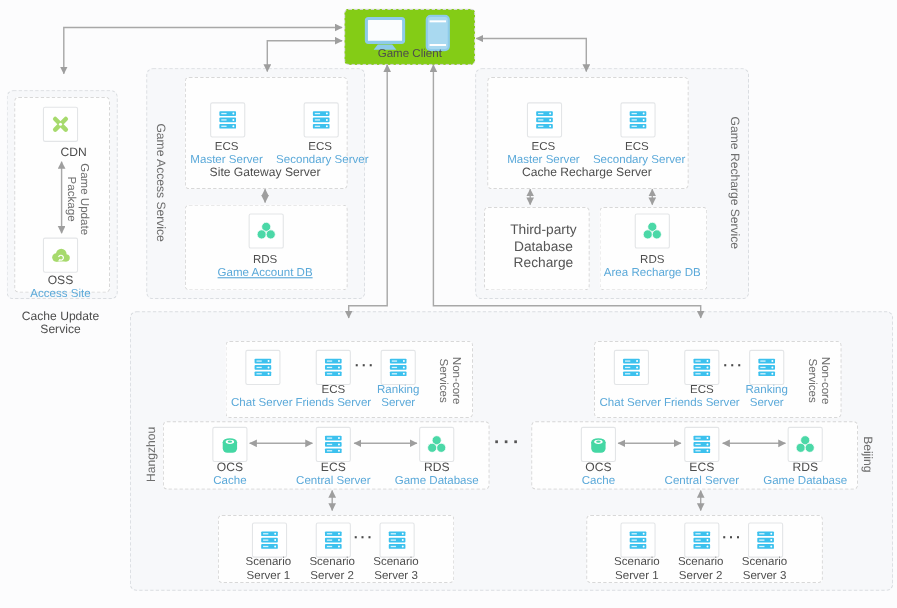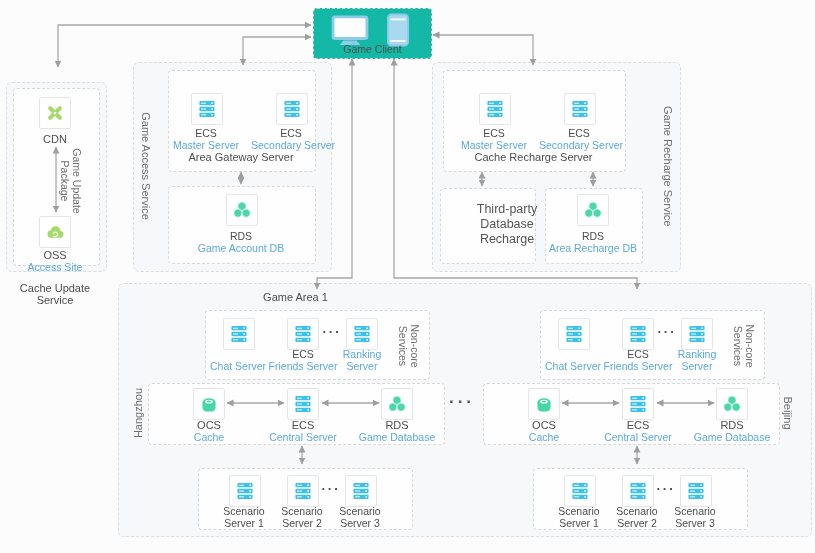--- a/index.html
+++ b/index.html
@@ -12,21 +12,21 @@
   .abs{position:absolute;}
   .container{
     position:absolute;background:#f7f8fa;
     border:1px dashed #dadde1;border-radius:6px;
   }
   .panel{
     position:absolute;background:#fefefe;
     border:1px dashed #d8d8d8;border-radius:4px;
   }
   .clientbox{
-    position:absolute;background:#14b8a6;
+    position:absolute;background:#84cc16;
     border:1px dashed #d4d4d4;border-radius:4px;
   }
   .ibox{
     position:absolute;width:30px;height:30px;background:#fff;
     border:1px solid #e3e5e7;border-radius:2px;
     display:flex;align-items:center;justify-content:center;
   }
   .ic{width:22px;height:22px;display:block;}
   .lbl{
     position:absolute;font-size:10.5px;line-height:12px;
@@ -133,21 +133,21 @@
   <div class="lbl" style="left:0;top:34px;width:117px;">Game Client</div>
 </div>
 
 <div class="container" style="left:6px;top:82px;width:99px;height:188px;"></div>
 <div class="panel" style="left:13px;top:88px;width:85px;height:176px;"></div>
 <div class="ibox" style="left:39px;top:97px;">
   <svg class="ic">
       <use href="#sym-cdn"></use>
     </svg>
 </div>
-<div class="lbl" style="left:15px;top:133px;width:80px;font-size:11px;">CDN</div>
+<div class="lbl" style="left:27px;top:133px;width:80px;font-size:11px;">CDN</div>
 <div class="vtext rot90" style="left:36px;top:169px;width:70px;font-size:10.5px;">
   <div>Game Update</div>
   <div>Package</div>
 </div>
 <div class="ibox" style="left:39px;top:216px;">
   <svg class="ic">
       <use href="#sym-oss"></use>
     </svg>
 </div>
 <div class="lbl" style="left:15px;top:249px;width:80px;font-size:11px;">OSS</div>
@@ -165,30 +165,30 @@
 </div>
 <div class="lbl" style="left:166px;top:127px;width:80px;">ECS</div>
 <div class="lbl blue" style="left:166px;top:139px;width:80px;">Master Server</div>
 <div class="ibox" style="left:276px;top:93px;">
   <svg class="ic">
       <use href="#sym-ecs"></use>
     </svg>
 </div>
 <div class="lbl" style="left:251px;top:127px;width:80px;">ECS</div>
 <div class="lbl blue" style="left:251px;top:139px;width:80px;">Secondary Server</div>
-<div class="lbl" style="left:168px;top:151px;width:146px;font-size:11px;">Area Gateway Server</div>
+<div class="lbl" style="left:168px;top:151px;width:146px;font-size:11px;">Site Gateway Server</div>
 
 <div class="panel" style="left:168px;top:186px;width:146px;height:76px;"></div>
 <div class="ibox" style="left:226px;top:194px;">
   <svg class="ic">
       <use href="#sym-rds"></use>
     </svg>
 </div>
 <div class="lbl" style="left:191px;top:230px;width:100px;">RDS</div>
-<div class="lbl blue" style="left:191px;top:242px;width:100px;">Game Account DB</div>
+<div class="lbl blue" style="left:191px;top:242px;width:100px;text-decoration:underline;">Game Account DB</div>
 
 <div class="container" style="left:432px;top:62px;width:247px;height:208px;"></div>
 <div class="vtext rot90" style="left:608px;top:160px;width:120px;">Game Recharge Service</div>
 
 <div class="panel" style="left:443px;top:70px;width:181px;height:100px;"></div>
 <div class="ibox" style="left:479px;top:93px;">
   <svg class="ic">
       <use href="#sym-ecs"></use>
     </svg>
 </div>
@@ -197,40 +197,39 @@
 <div class="ibox" style="left:564px;top:93px;">
   <svg class="ic">
       <use href="#sym-ecs"></use>
     </svg>
 </div>
 <div class="lbl" style="left:539px;top:127px;width:80px;">ECS</div>
 <div class="lbl blue" style="left:539px;top:139px;width:80px;">Secondary Server</div>
 <div class="lbl" style="left:443px;top:151px;width:181px;font-size:11px;">Cache Recharge Server</div>
 
 <div class="panel" style="left:440px;top:188px;width:94px;height:74px;"></div>
-<div class="thirdparty" style="left:460px;top:202px;width:94px;">
+<div class="thirdparty" style="left:447px;top:202px;width:94px;">
   <div>Third-party</div>
   <div>Database</div>
   <div>Recharge</div>
 </div>
 
 <div class="panel" style="left:545px;top:188px;width:96px;height:74px;"></div>
 <div class="ibox" style="left:577px;top:194px;">
   <svg class="ic">
       <use href="#sym-rds"></use>
     </svg>
 </div>
 <div class="lbl" style="left:543px;top:230px;width:100px;">RDS</div>
 <div class="lbl blue" style="left:543px;top:242px;width:100px;">Area Recharge DB</div>
 
 <div class="container" style="left:118px;top:283px;width:692px;height:252px;"></div>
 <div class="bigdots" style="left:449px;top:392px;">···</div>
 
 <div class="area" style="left:148px;">
-  <div class="title" style="left:0;top:8px;width:295px;">Game Area 1</div>
 
   <div class="panel" style="left:57px;top:27px;width:223px;height:68px;">
     <div class="ibox" style="left:17px;top:7px;">
         <svg class="ic">
           <use href="#sym-ecs"></use>
         </svg>
       </div>
     <div class="ibox" style="left:81px;top:7px;">
         <svg class="ic">
           <use href="#sym-ecs"></use>

